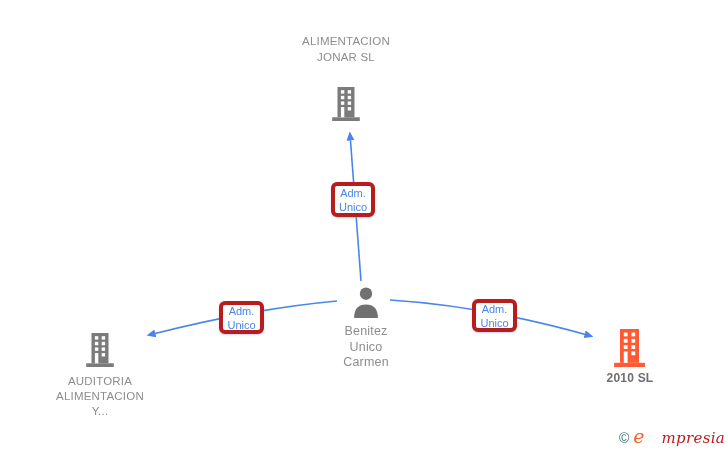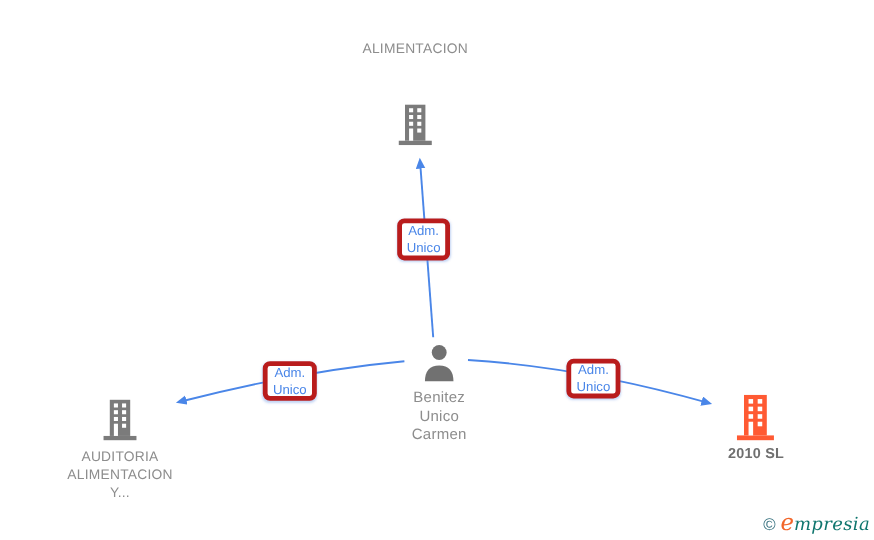--- a/index.html
+++ b/index.html
@@ -38,41 +38,42 @@
   }
 
   .footer-logo{
     position:absolute;right:3px;bottom:3px;
     display:flex;align-items:baseline;gap:4px;
     cursor:pointer;
   }
   .footer-copy{color:#35707e;font-size:14px;line-height:14px;}
   .footer-brand{font-family:"DejaVu Serif", serif;font-style:italic;}
   .footer-brand .first{color:#f2662a;font-size:19px;}
-  .footer-brand .rest{color:#0f766e;font-size:15px;letter-spacing:.3px;}
+  .footer-brand .rest{color:#b91c1c;font-size:15px;letter-spacing:.3px;margin-left:17px;}
 </style>
 </head>
 <body>
 
 <div id="canvas">
 
   <svg id="edges-svg">
     <defs>
       <marker id="arrow" markerWidth="10" markerHeight="9" refX="6.5" refY="4" orient="auto" markerUnits="userSpaceOnUse">
         <path d="M0,0 L9,4 L0,8 Z" fill="#4a86e8"></path>
       </marker>
     </defs>
     <path d="M 361 281 L 350 134" stroke="#4a86e8" stroke-width="1.6" fill="none" marker-end="url(#arrow)"></path>
     <path d="M 337 301 Q 250 309 149 335" stroke="#4a86e8" stroke-width="1.6" fill="none" marker-end="url(#arrow)"></path>
     <path d="M 390 300 Q 485 306 591 336" stroke="#4a86e8" stroke-width="1.6" fill="none" marker-end="url(#arrow)"></path>
   </svg>
 
   <div class="node">
     <div class="node-label" style="left:266px;top:33px;">
       <div>ALIMENTACION</div>
+      <div>JONAR SL</div>
     </div>
     <svg class="icon icon-gray" style="left:332px;top:87px;" width="28" height="34" viewBox="0 0 26 32">
       <rect x="0" y="28.5" width="26" height="3.5"></rect>
       <rect x="5" y="0" width="16" height="28.5"></rect>
       <g fill="#ffffff">
         <rect x="8.2" y="3" width="3.2" height="3.2"></rect>
           <rect x="14.6" y="3" width="3.2" height="3.2"></rect>
         <rect x="8.2" y="8.3" width="3.2" height="3.2"></rect>
           <rect x="14.6" y="8.3" width="3.2" height="3.2"></rect>
         <rect x="8.2" y="13.6" width="3.2" height="3.2"></rect>

